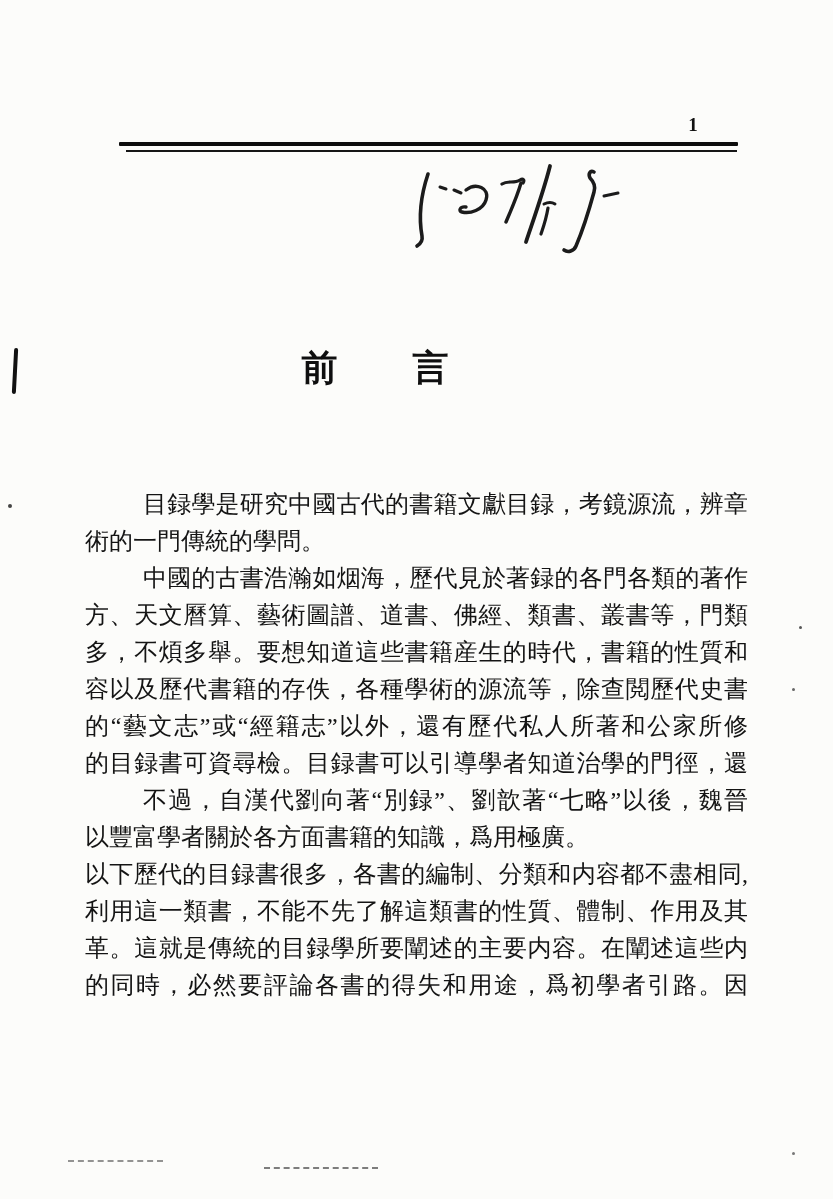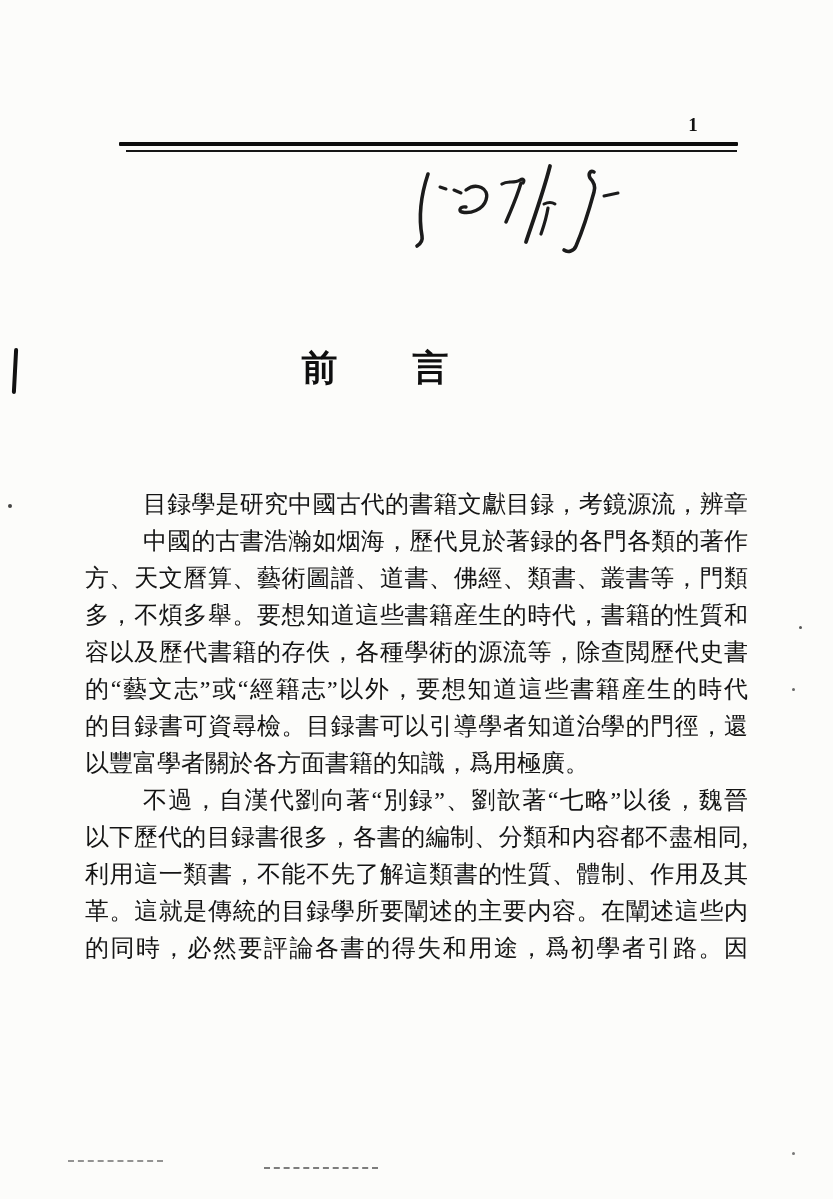--- a/index.html
+++ b/index.html
@@ -92,28 +92,29 @@
 
 <div class="ink-mark"></div>
 <div class="margin-dot"></div>
 <div class="speck-a"></div>
 <div class="speck-b"></div>
 
 <div class="title">前　　言</div>
 
 <div class="body-text">
   <div class="line indent fill">目録學是研究中國古代的書籍文獻目録，考鏡源流，辨章學</div>
+  <div class="line">術的一門傳統的學問。</div>
   <div class="line indent fill">中國的古書浩瀚如烟海，歷代見於著録的各門各類的著作極</div>
   <div class="line fill">方、天文曆算、藝術圖譜、道書、佛經、類書、叢書等，門類衆</div>
   <div class="line fill">多，不煩多舉。要想知道這些書籍産生的時代，書籍的性質和内</div>
   <div class="line fill">容以及歷代書籍的存佚，各種學術的源流等，除查閲歷代史書中</div>
-  <div class="line fill">的“藝文志”或“經籍志”以外，要想知道這些書籍産生的時代</div>
+  <div class="line fill">的“藝文志”或“經籍志”以外，還有歷代私人所著和公家所修</div>
   <div class="line fill">的目録書可資尋檢。目録書可以引導學者知道治學的門徑，還可</div>
+  <div class="line indent fill">不過，自漢代劉向著“別録”、劉歆著“七略”以後，魏晉</div>
   <div class="line">以豐富學者關於各方面書籍的知識，爲用極廣。</div>
-  <div class="line indent fill">不過，自漢代劉向著“別録”、劉歆著“七略”以後，魏晉</div>
   <div class="line fill">以下歷代的目録書很多，各書的編制、分類和内容都不盡相同,要</div>
   <div class="line fill">利用這一類書，不能不先了解這類書的性質、體制、作用及其沿</div>
   <div class="line fill">革。這就是傳統的目録學所要闡述的主要内容。在闡述這些内容</div>
   <div class="line fill">的同時，必然要評論各書的得失和用途，爲初學者引路。因此，</div>
 </div>
 
 <div class="scan-dash-1"></div>
 <div class="scan-dash-2"></div>
 <div class="speck-c"></div>
 

